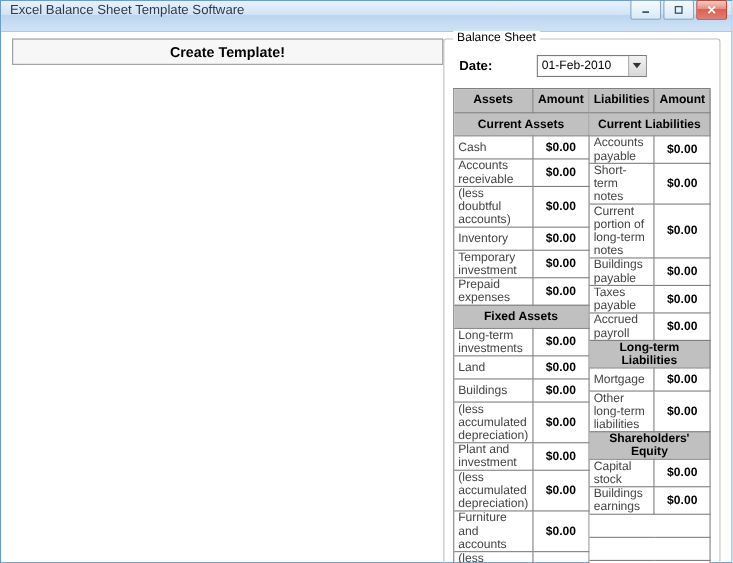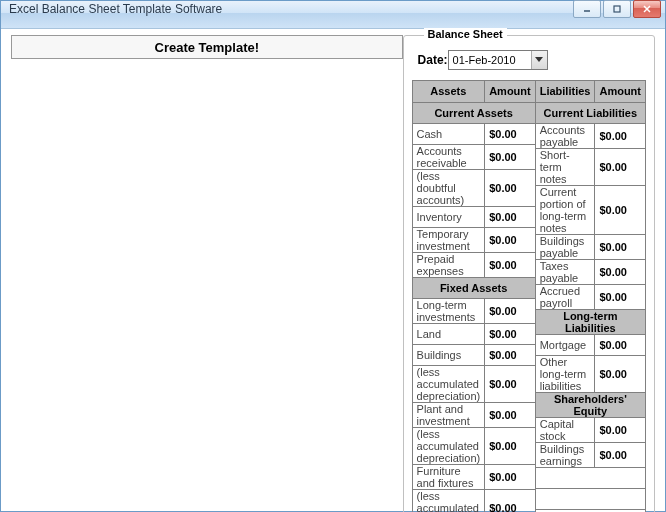--- a/index.html
+++ b/index.html
@@ -64,39 +64,40 @@
 }
 .fieldset {
   border: 1px solid #c0c0c0;
   border-radius: 3px;
   padding: 10px 8px 8px 8px;
   flex: 1;
   position: relative;
 }
 .fieldset .legend {
   position: absolute;
-  top: -8px; left: 20px;
+  top: -8px; left: 8px;
   background: #fff;
   padding: 0 4px;
   font-size: 11px;
-  font-weight: bold;
+  font-weight: normal;
 }
 .date-row {
   display: flex; align-items: center;
   margin: 4px 0 10px 6px;
 }
 .date-row label { font-weight: bold; font-size: 12px; }
 .date-select {
   display: flex; align-items: center;
   border: 1px solid #7a7a7a;
   height: 20px; min-width: 100px;
   background: #fff;
   padding-left: 4px;
   font-size: 11px;
   cursor: pointer;
+  margin-left: 40px;
 }
 .date-select .caret {
   width: 16px; height: 18px;
   border-left: 1px solid #aaa;
   background: linear-gradient(#f2f2f2,#d9d9d9);
   display: flex; align-items: center; justify-content: center;
 }
 .sheet {
   display: flex;
   border: 1px solid #808080;
@@ -116,21 +117,21 @@
 }
 .sheet th {
   background: #c0c0c0;
   font-weight: bold;
   text-align: center;
 }
 .sheet .sub th {
   background: #c0c0c0;
 }
 .sheet td.name { color: #444; text-align: left; }
-.sheet td.amt { text-align: left; font-weight: bold; }
+.sheet td.amt { text-align: center; font-weight: bold; }
 .sheet td.empty { background: #fff; }
 .watermark {
   position: absolute;
   right: 12px; bottom: 4px;
   font-size: 16px; font-style: italic;
   color: #c8c8c8;
   font-family: Georgia, serif;
   pointer-events: none;
 }
 </style>
@@ -235,21 +236,21 @@
                 </tr>
                 <tr>
                   <td class="name">Plant and investment</td>
                   <td class="amt">$0.00</td>
                 </tr>
                 <tr>
                   <td class="name">(less accumulated depreciation)</td>
                   <td class="amt">$0.00</td>
                 </tr>
                 <tr>
-                  <td class="name">Furniture and fixtures</td>
+                  <td class="name">Furniture and accounts</td>
                   <td class="amt">$0.00</td>
                 </tr>
                 <tr>
                   <td class="name">(less accumulated depreciation)</td>
                   <td class="amt">$0.00</td>
                 </tr>
               </tbody>
             </table>
         </div>
         <div class="col">

